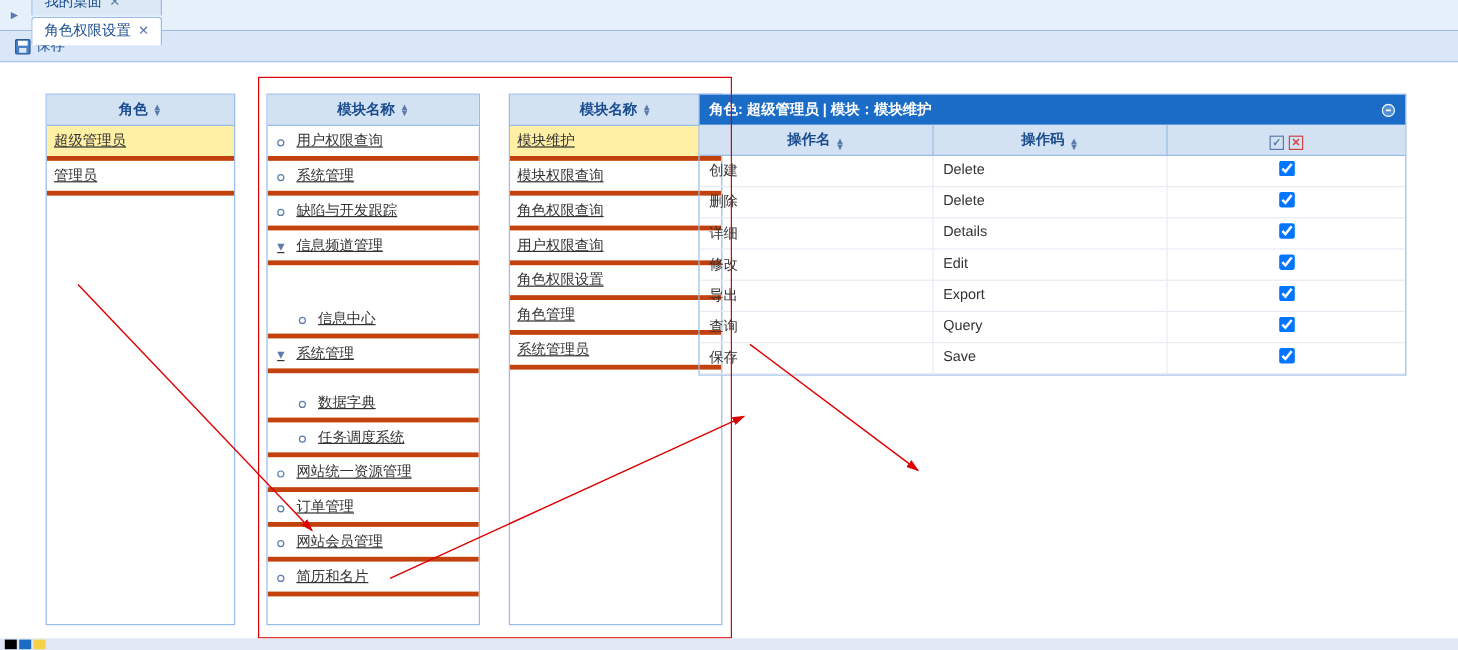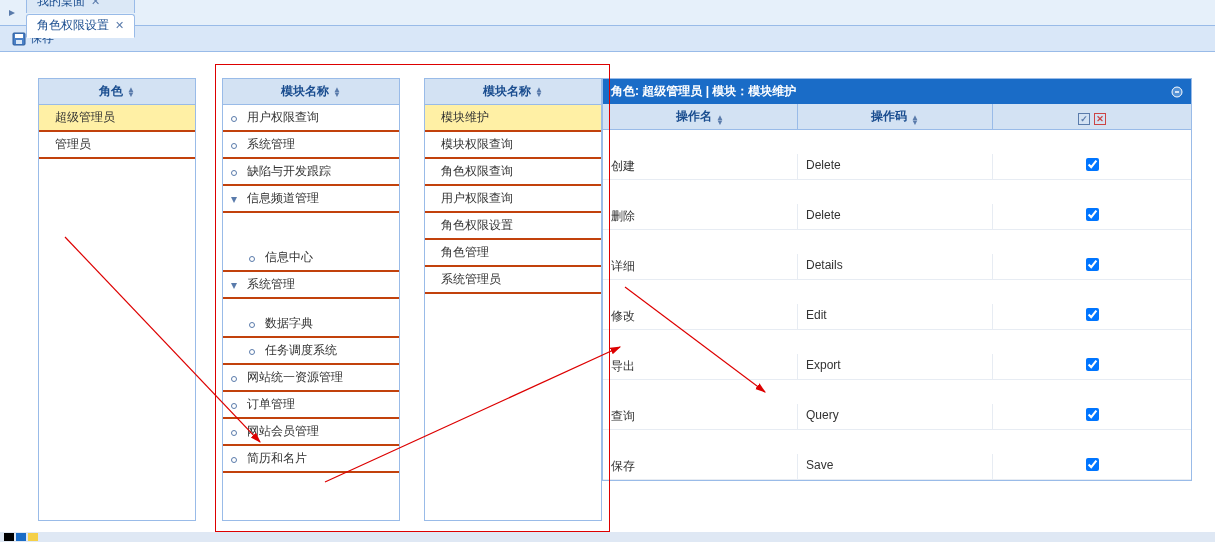--- a/index.html
+++ b/index.html
@@ -19,34 +19,34 @@
 .save-icon { width: 14px; height: 14px; }
 
 
 .panels { position: relative; height: 358px; background: #fff; }
 .panel { position: absolute; border: 1px solid #99bbe8; background: #fff; }
 .panel-header { background: #d3e2f3; border-bottom: 1px solid #99bbe8; text-align: center; padding: 4px 6px; color: #1a4d8f; font-weight: bold; display: flex; align-items: center; justify-content: center; gap: 4px; }
 .sort { display: inline-flex; flex-direction: column; line-height: 5px; font-size: 8px; color: #5a7bab; }
 .panel-body { overflow: auto; }
 
 
-.row { border-bottom: 2px solid #c2410c; padding: 4px 16px; cursor: pointer; display: flex; align-items: center; gap: 6px; }
+.row { border-bottom: 4px solid #c2410c; padding: 4px 6px; cursor: pointer; display: flex; align-items: center; gap: 6px; text-decoration: underline; }
 .row.selected { background: #fff0a5; }
 .tree-toggle { color: #5a7bab; width: 10px; display: inline-block; }
 .bullet { width: 6px; height: 6px; border: 1px solid #5a7bab; border-radius: 50%; background: #fff; display: inline-block; }
 
 
-.op-panel { position: absolute; left: 602px; top: 26px; width: 590px; border: 1px solid #99bbe8; }
+.op-panel { position: absolute; left: 582px; top: 26px; width: 590px; border: 1px solid #99bbe8; }
 .op-header { background: #1a6cc7; color: #fff; font-weight: bold; padding: 4px 8px; display: flex; align-items: center; justify-content: space-between; }
 .op-close { cursor: pointer; display: inline-flex; }
 .op-cols { display: grid; grid-template-columns: 195px 195px 1fr; background: #d3e2f3; color: #1a4d8f; font-weight: bold; border-bottom: 1px solid #99bbe8; }
 .op-cols > div { padding: 4px 8px; border-right: 1px solid #99bbe8; text-align: center; display: flex; align-items: flex-end; justify-content: center; gap: 4px; }
 .op-cols > div:last-child { border-right: none; }
 .op-row { display: grid; grid-template-columns: 195px 195px 1fr; border-bottom: 1px solid #e7ecf3; }
-.op-row > div { padding: 4px 8px; border-right: 1px solid #e7ecf3; margin-top: 24px; }
+.op-row > div { padding: 4px 8px; border-right: 1px solid #e7ecf3; }
 .op-row > div:last-child { border-right: none; text-align: center; }
 .op-row input[type=checkbox] { cursor: pointer; }
 
 
 .red-box { position: absolute; border: 1px solid #d00; pointer-events: none; }
 .arrow-svg { position: absolute; pointer-events: none; }
 
 
 .bottom-bar { position: absolute; bottom: 0; left: 0; right: 0; height: 10px; background: #dfe8f4; display: flex; align-items: center; padding-left: 4px; gap: 2px; }
 .swatch { width: 10px; height: 8px; display: inline-block; }

